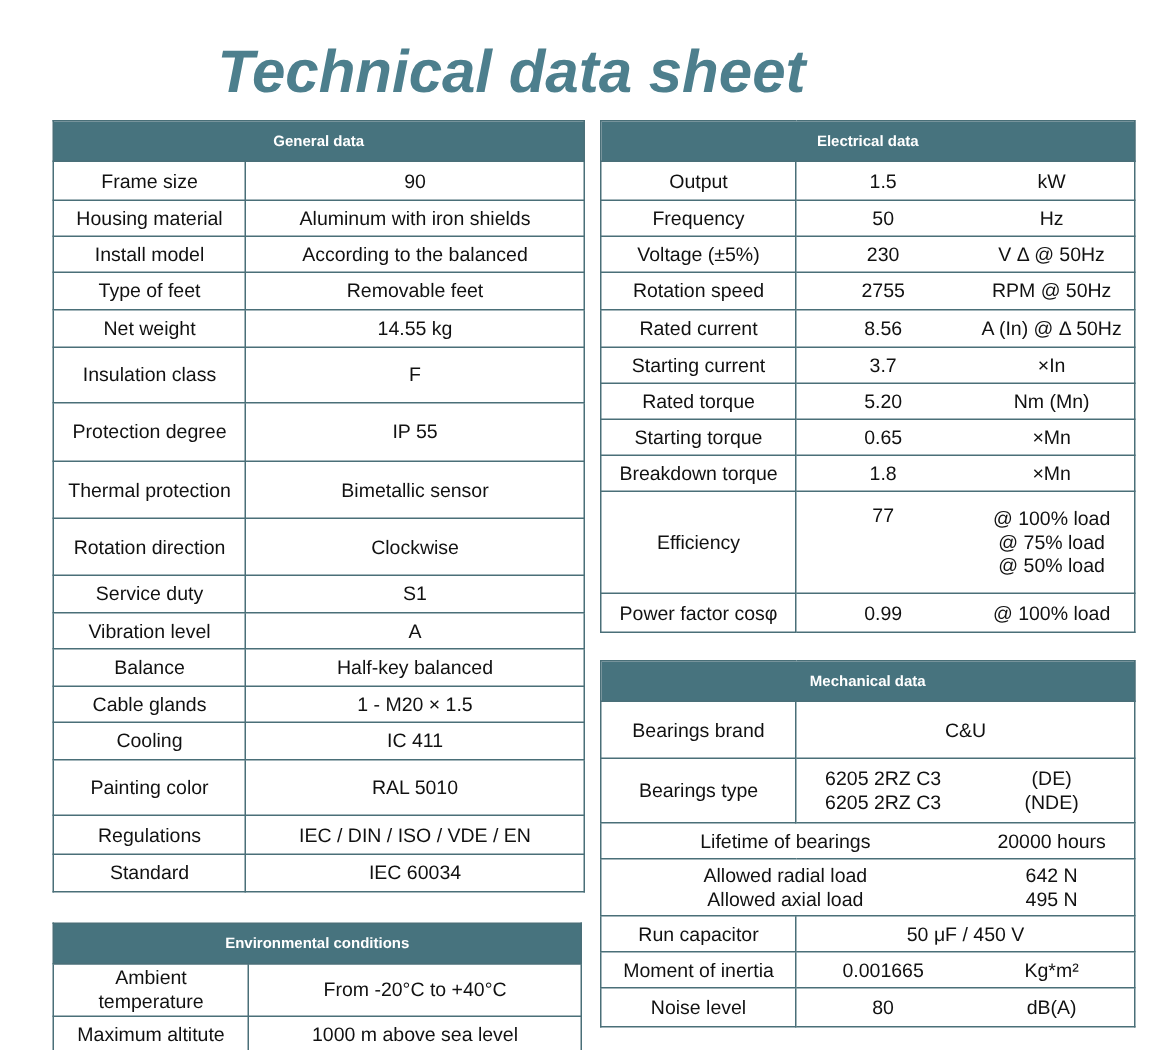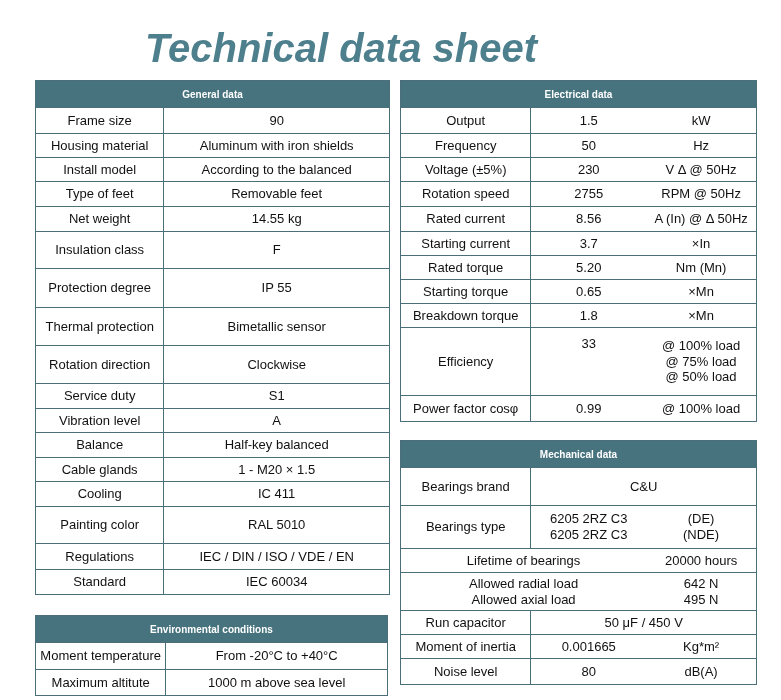--- a/index.html
+++ b/index.html
@@ -144,21 +144,21 @@
         <col style="width: 130px;">
         <col style="width: 221px;">
       </colgroup>
       <thead>
         <tr style="height: 27px;">
           <th colspan="2">Environmental conditions</th>
         </tr>
       </thead>
       <tbody>
         <tr style="height: 27px;">
-          <td>Moment temperature</td>
+          <td>Ambient temperature</td>
           <td>From -20°C to +40°C</td>
         </tr>
         <tr style="height: 26px;">
           <td>Maximum altitute</td>
           <td>1000 m above sea level</td>
         </tr>
       </tbody>
     </table>
   </div>
 <div class="table-wrap" id="electrical" style="left:400px; top:80px;  width:357px;">
@@ -214,21 +214,21 @@
           <td>0.65</td>
           <td class="no-left">×Mn</td>
         </tr>
         <tr style="height: 24px;">
           <td>Breakdown torque</td>
           <td>1.8</td>
           <td class="no-left">×Mn</td>
         </tr>
         <tr style="height: 68px;">
           <td>Efficiency</td>
-          <td class="v-top">33</td>
+          <td class="v-top">77</td>
           <td class="no-left">@ 100% load
 @ 75% load
 @ 50% load</td>
         </tr>
         <tr style="height: 26px;">
           <td>Power factor cosφ</td>
           <td>0.99</td>
           <td class="no-left">@ 100% load</td>
         </tr>
       </tbody>

